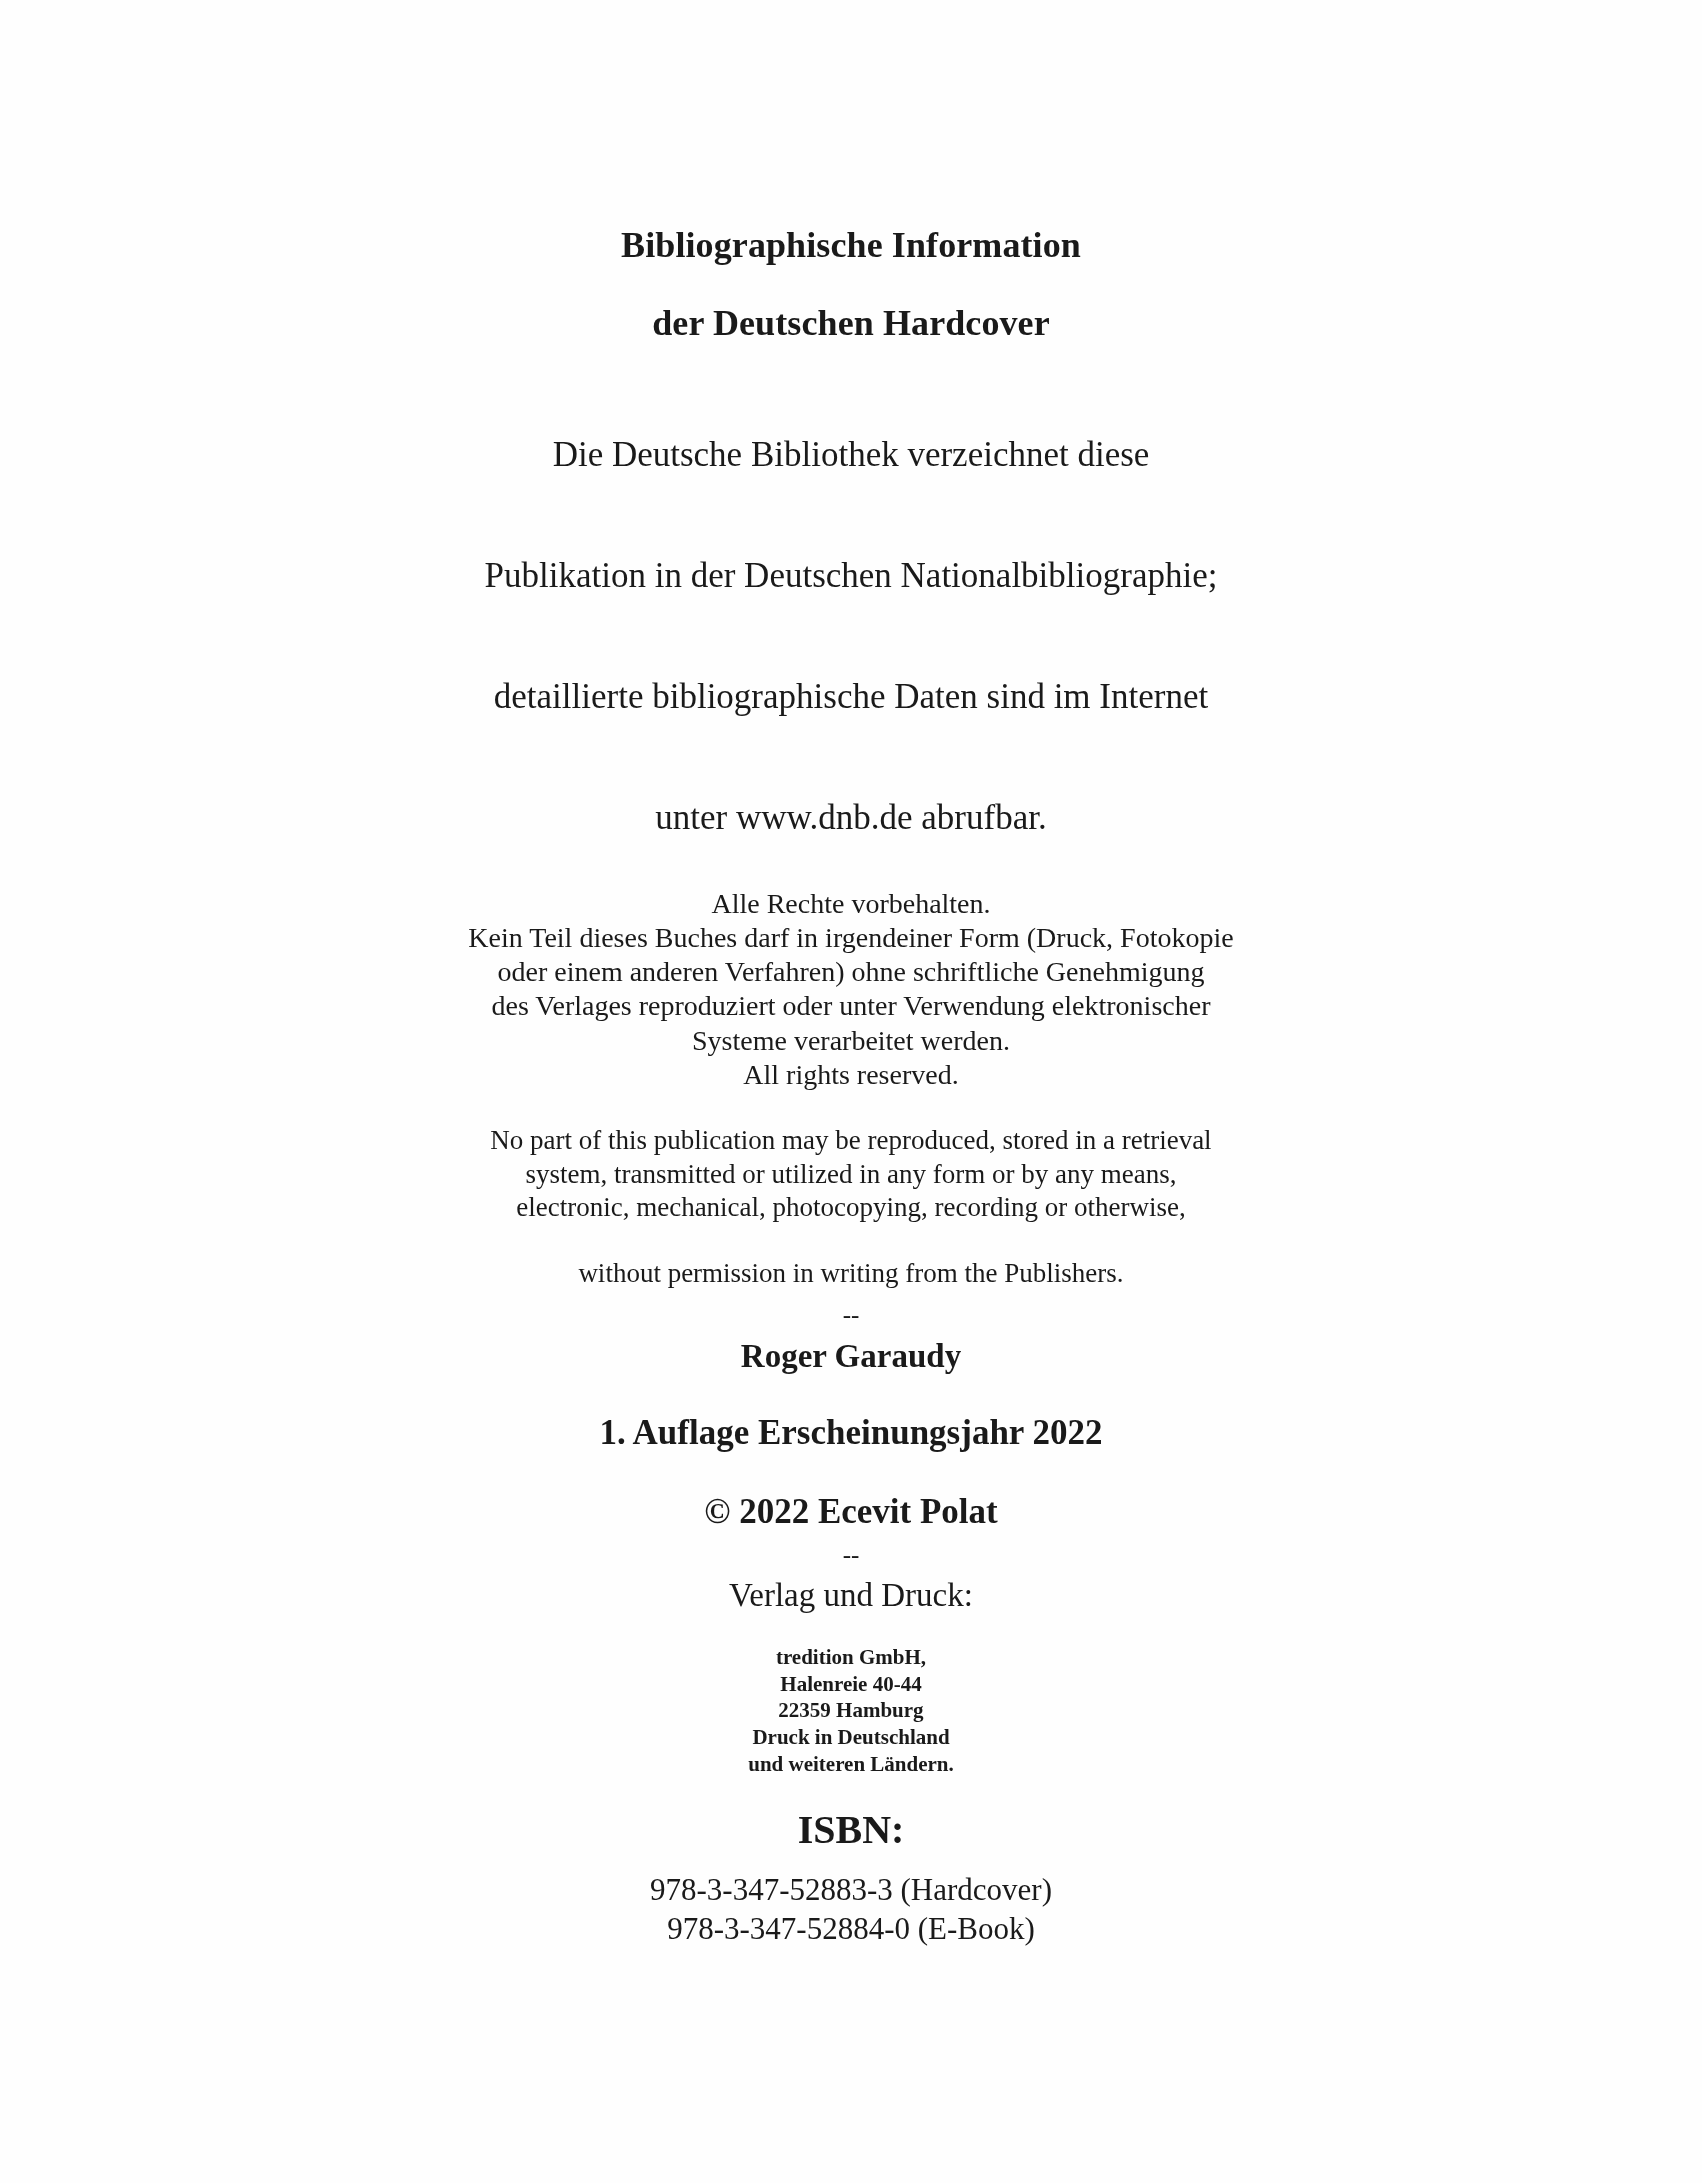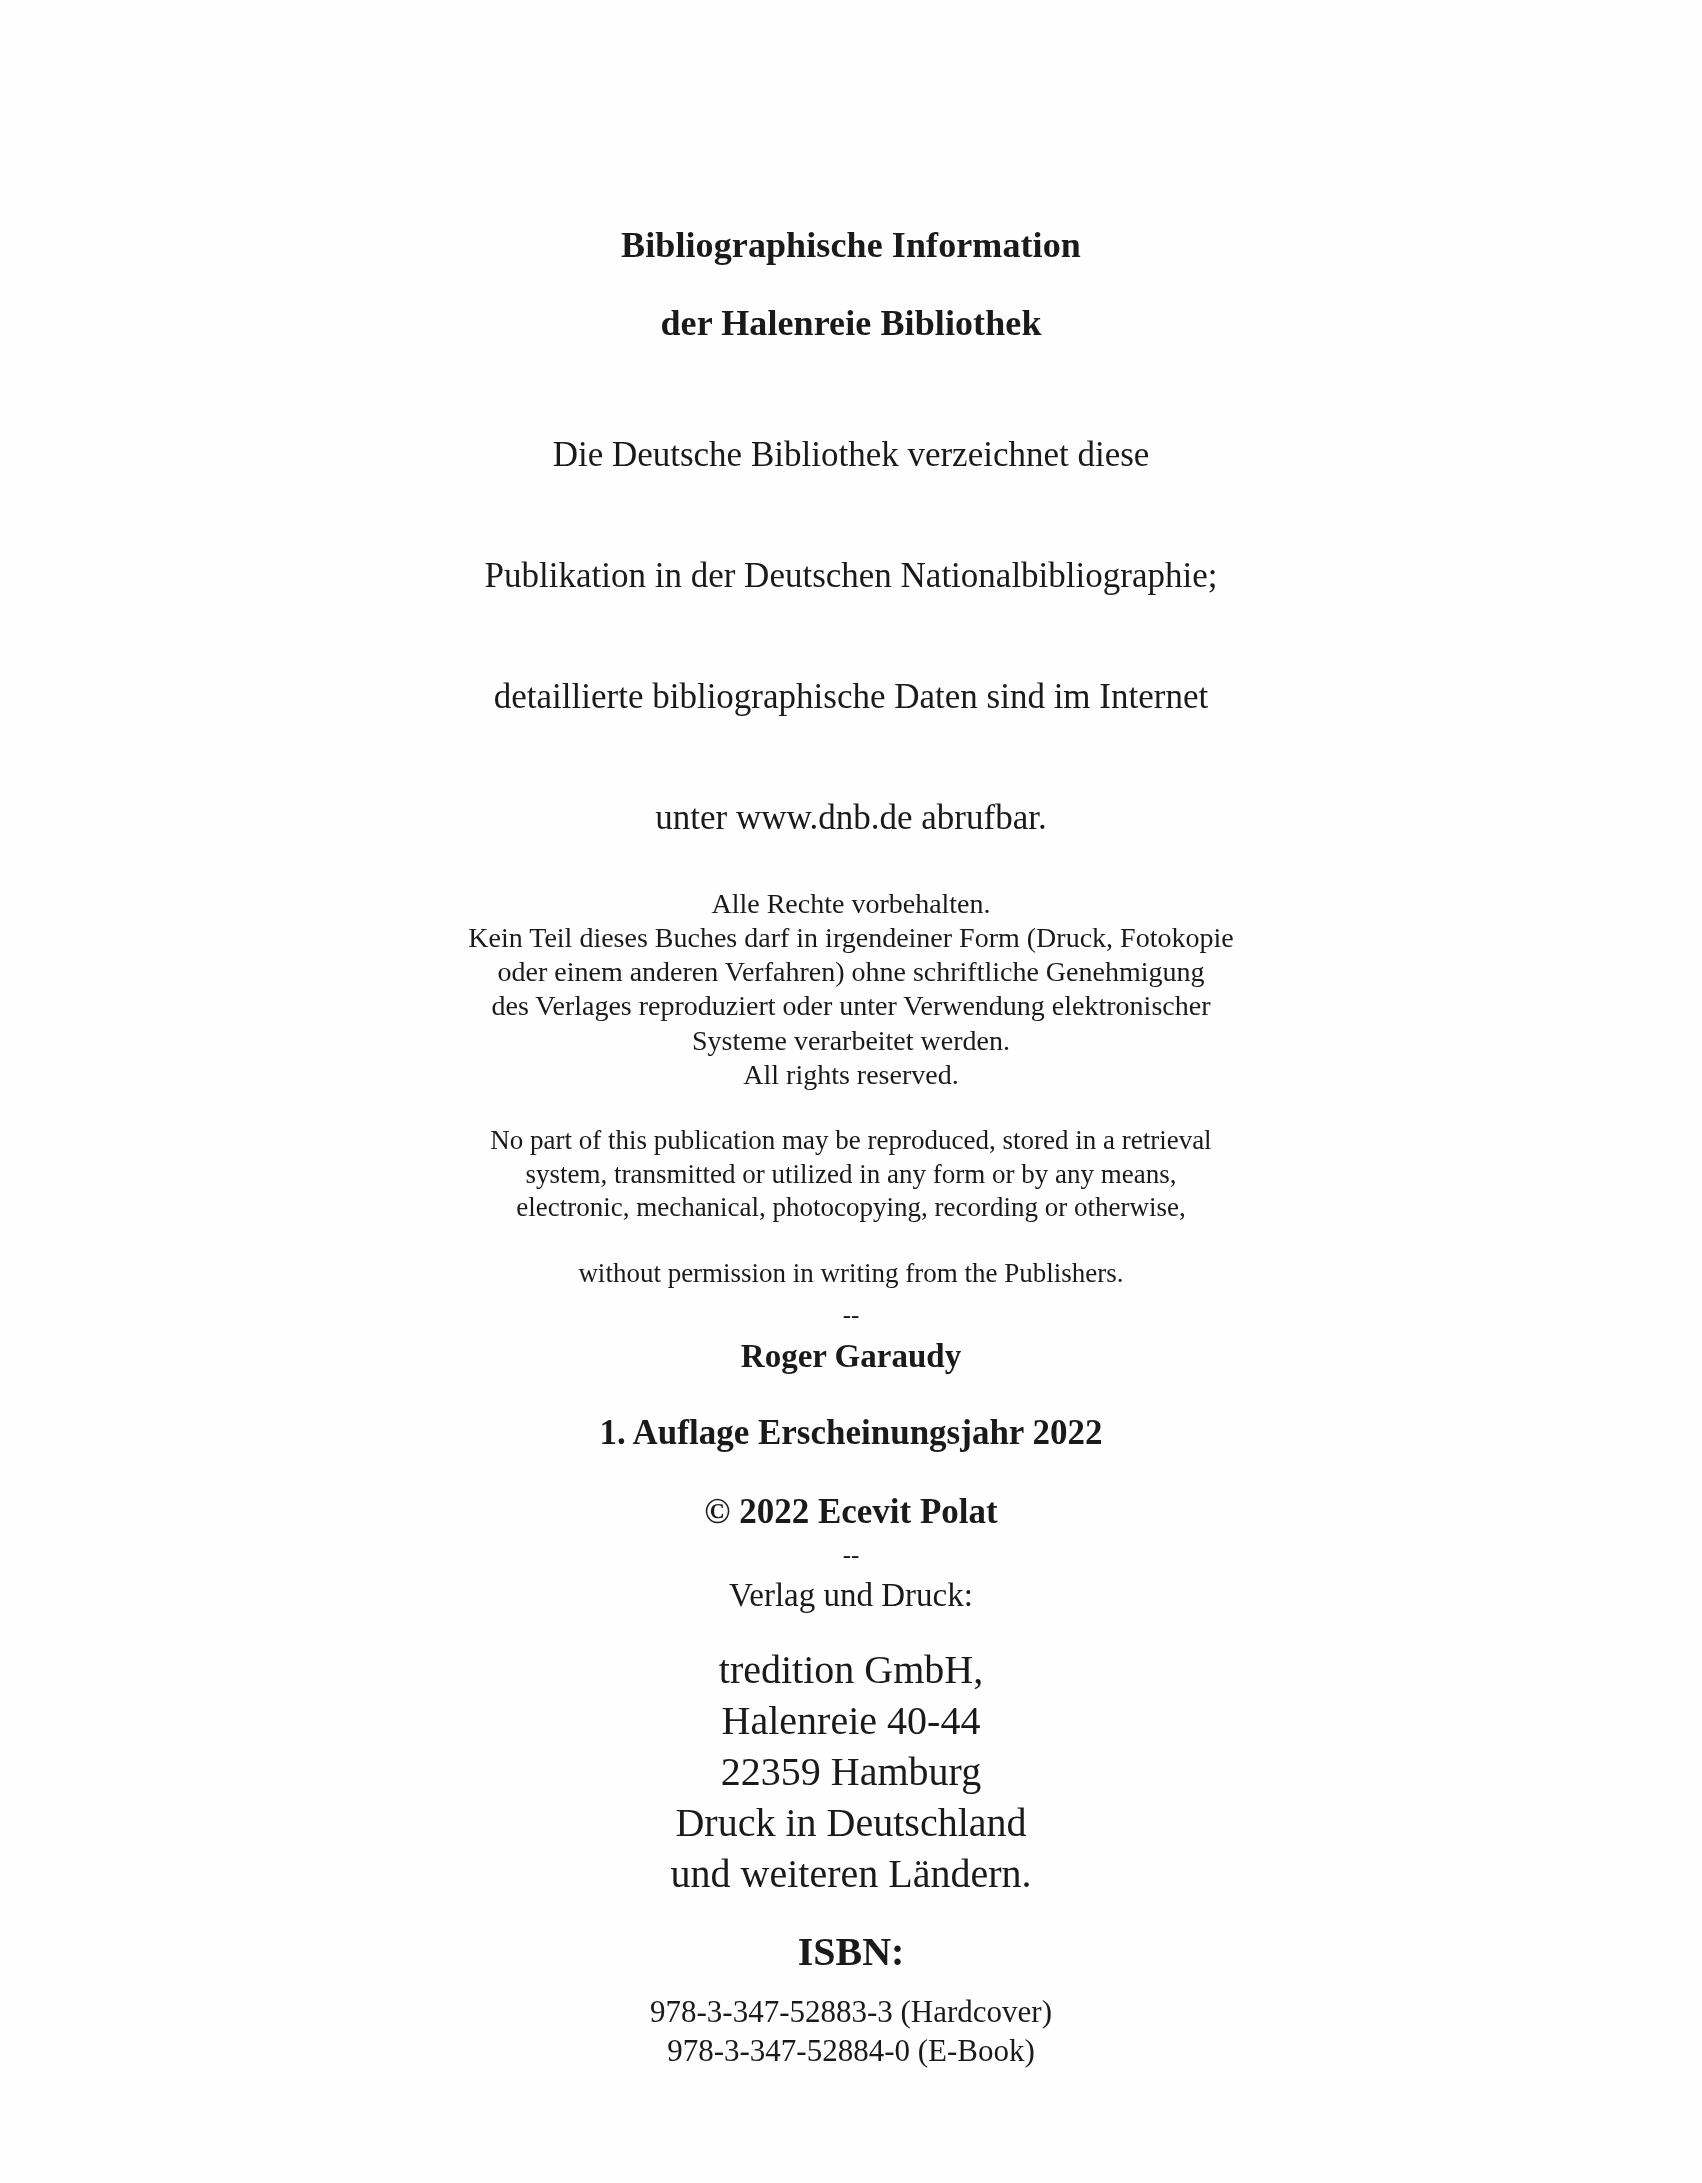--- a/index.html
+++ b/index.html
@@ -64,23 +64,23 @@
     font-weight: 700;
     font-size: 35px;
     line-height: 1.05;
   }
   .plain-line {
     font-size: 33px;
     line-height: 1.0;
     font-weight: 400;
   }
   .addr-line {
-    font-size: 40px;
+    font-size: 21px;
     line-height: 1.28;
-    font-weight: 400;
+    font-weight: 700;
   }
   .isbn-head {
     font-weight: 700;
     font-size: 40px;
     line-height: 1.0;
   }
   .isbn-line {
     font-size: 31px;
     line-height: 1.26;
     font-weight: 400;
@@ -98,21 +98,21 @@
   .sp-xs { height: 11.4px; }
 </style>
 </head>
 <body>
 
 <div class="page">
   <div class="content">
 
     <div class="block heading-bold">Bibliographische Information</div>
     <div class="sp-l"></div>
-    <div class="block heading-bold">der Halenreie Bibliothek</div>
+    <div class="block heading-bold">der Deutschen Hardcover</div>
 
     <div class="sp-xl"></div>
 
     <div class="block lead-line">Die Deutsche Bibliothek verzeichnet diese</div>
     <div class="sp-l"></div>
     <div class="block lead-line">Publikation in der Deutschen Nationalbibliographie;</div>
     <div class="sp-l"></div>
     <div class="block lead-line">detaillierte bibliographische Daten sind im Internet</div>
     <div class="sp-l"></div>
     <div class="block lead-line">unter www.dnb.de abrufbar.</div>

